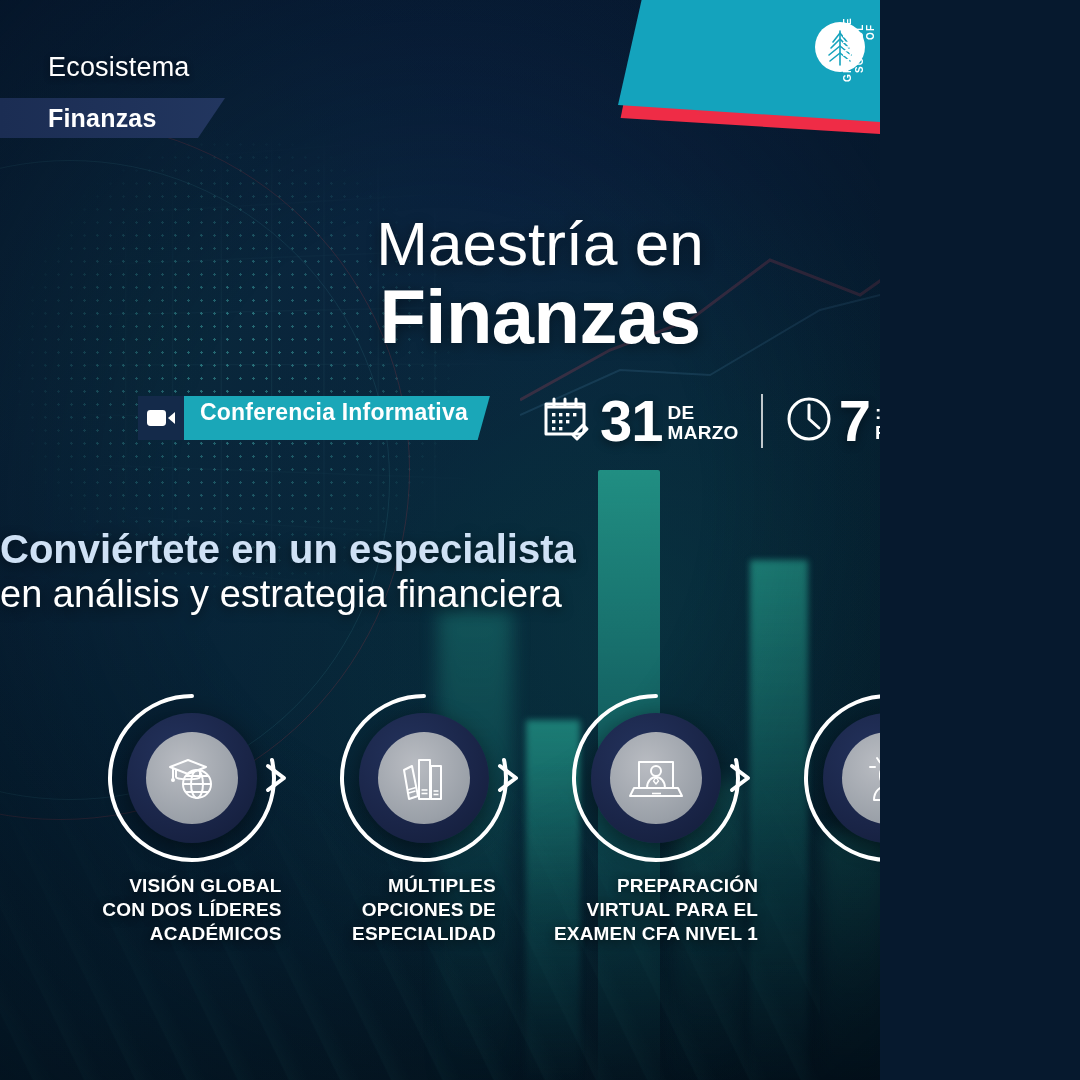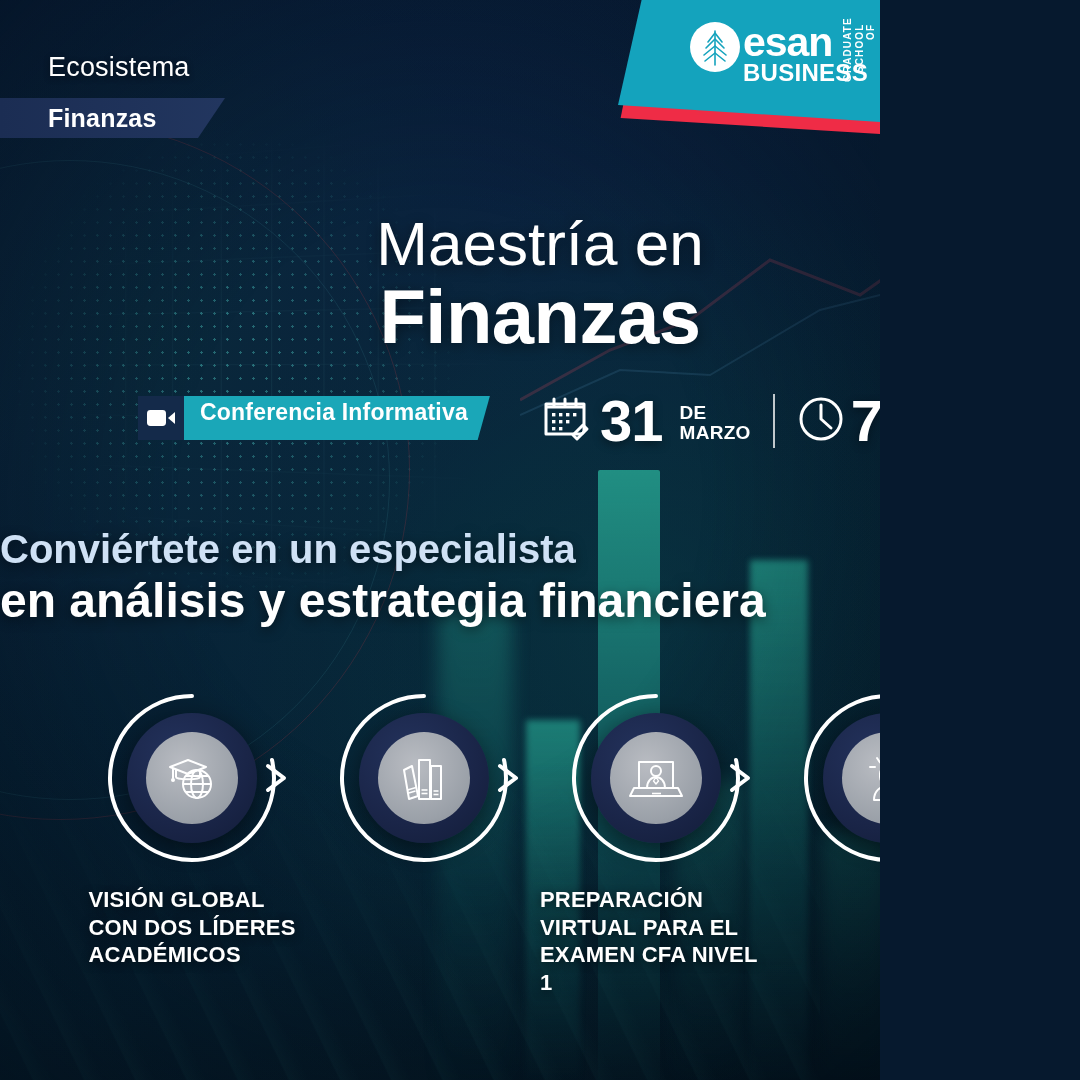--- a/index.html
+++ b/index.html
@@ -121,51 +121,51 @@
   .conf-pill{
     background:#1aa7b8;display:flex;align-items:center;padding:0 22px 12px 16px;
     clip-path:polygon(0 0, 100% 0, 96% 100%, 0 100%);
   }
   .conf-pill span{color:#ffffff;font-size:23px;font-weight:600;letter-spacing:.2px;}
 
   .date-grp{position:absolute;left:540px;top:-4px;display:flex;align-items:center;}
   .ico-svg{flex:none;}
   .bignum{color:#fff;font-weight:700;font-size:58px;line-height:1;letter-spacing:-1px;
           text-shadow:0 3px 10px rgba(0,0,0,.4);}
-  .smstack{display:flex;flex-direction:column;line-height:1.03;margin-left:17px;margin-top:4px;}
+  .smstack{display:flex;flex-direction:column;line-height:1.03;margin-left:5px;margin-top:4px;}
   .smstack b{color:#fff;font-size:19px;font-weight:700;letter-spacing:.3px;}
   .vdivider{width:2px;height:54px;background:rgba(255,255,255,.75);margin:0 22px;}
 
   
   .tag{position:absolute;left:0;top:527px;width:1080px;}
   .tag-1{color:#cfe1f5;font-size:40px;font-weight:700;line-height:1.12;
          text-shadow:0 3px 12px rgba(0,0,0,.5);}
-  .tag-2{color:#ffffff;font-size:48px;font-weight:700;line-height:1.15;margin-top:1px;
+  .tag-2{color:#ffffff;font-size:38px;font-weight:400;line-height:1.15;margin-top:1px;
          text-shadow:0 3px 12px rgba(0,0,0,.5);}
 
   
   .features{position:absolute;left:0;top:690px;width:1080px;display:flex;justify-content:center;gap:0;}
   .feature{width:232px;display:flex;flex-direction:column;align-items:center;position:relative;}
   .ring-wrap{position:relative;width:176px;height:176px;display:flex;align-items:center;justify-content:center;}
   .ring-svg{position:absolute;inset:0;}
   .disc-outer{
     width:130px;height:130px;border-radius:50%;
     background:radial-gradient(circle at 38% 32%, #23325c 0%, #1a2548 58%, #121c38 100%);
     display:flex;align-items:center;justify-content:center;
     box-shadow:0 6px 22px rgba(0,0,0,.45);
   }
   .disc-inner{
     width:92px;height:92px;border-radius:50%;
     background:radial-gradient(circle at 40% 35%, #b9bcc2 0%, #9aa0a8 70%, #878d96 100%);
     display:flex;align-items:center;justify-content:center;
   }
   .arrow{position:absolute;right:-14px;top:50%;transform:translateY(-50%);}
   .caption{
-    margin-top:20px;color:#ffffff;font-size:22px;font-weight:700;line-height:1.25;
-    text-align:left;letter-spacing:.2px;white-space:pre-line;
+    margin-top:8px;color:#ffffff;font-size:19px;font-weight:700;line-height:1.25;
+    text-align:right;letter-spacing:.2px;white-space:pre-line;
     text-shadow:0 2px 8px rgba(0,0,0,.55);
   }
 </style>
 </head>
 <body>
 
 <div class="stage">
 
   <div class="bg bg-grid"></div>
   <div class="bg bg-dots"></div>
@@ -203,24 +203,20 @@
       <div class="logo-mark">
         <svg width="34" height="40" viewBox="0 0 34 40" aria-hidden="true">
           <g fill="none" stroke="#14a3bd" stroke-width="1.6" stroke-linecap="round">
             <line x1="17" y1="4" x2="17" y2="38"></line>
             <path d="M17 6 L10 15 M17 6 L24 15"></path>
             <path d="M17 12 L8 21 M17 12 L26 21"></path>
             <path d="M17 19 L6 28 M17 19 L28 28"></path>
             <path d="M17 26 L7 34 M17 26 L27 34"></path>
           </g>
         </svg>
-      </div>
-      <div class="logo-text">
-        <div class="logo-esan">esan</div>
-        <div class="logo-business">BUSINESS</div>
       </div>
     </div>
     <div class="logo-grad">GRADUATE SCHOOL OF</div>
   </div>
 
   <div class="title-block">
     <div class="title-1">Maestría en</div>
     <div class="title-2">Finanzas</div>
   </div>
 
@@ -335,20 +331,23 @@
                 <path d="M35.5 39 h5" stroke-width="1.6"></path>
                 <path d="M35.5 42.5 h5" stroke-width="1.6"></path>
               </g>
             </svg>
           </div>
         </div>
         <svg class="arrow" width="34" height="32" viewBox="0 0 34 32" aria-hidden="true">
           <path d="M8 4 L24 16 L8 28" fill="none" stroke="#ffffff" stroke-width="4" stroke-linecap="round" stroke-linejoin="round"></path>
         </svg>
       </div>
+      <div class="caption">MÚLTIPLES
+OPCIONES DE
+ESPECIALIDAD</div>
     </div>
 
     <div class="feature">
       <div class="ring-wrap">
         <svg class="ring-svg" viewBox="0 0 176 176" aria-hidden="true">
           <path d="M88 6 a82 82 0 1 0 80 64" fill="none" stroke="#ffffff" stroke-width="4" stroke-linecap="round"></path>
         </svg>
         <div class="disc-outer">
           <div class="disc-inner">
             <svg width="56" height="52" viewBox="0 0 56 52" aria-hidden="true">

